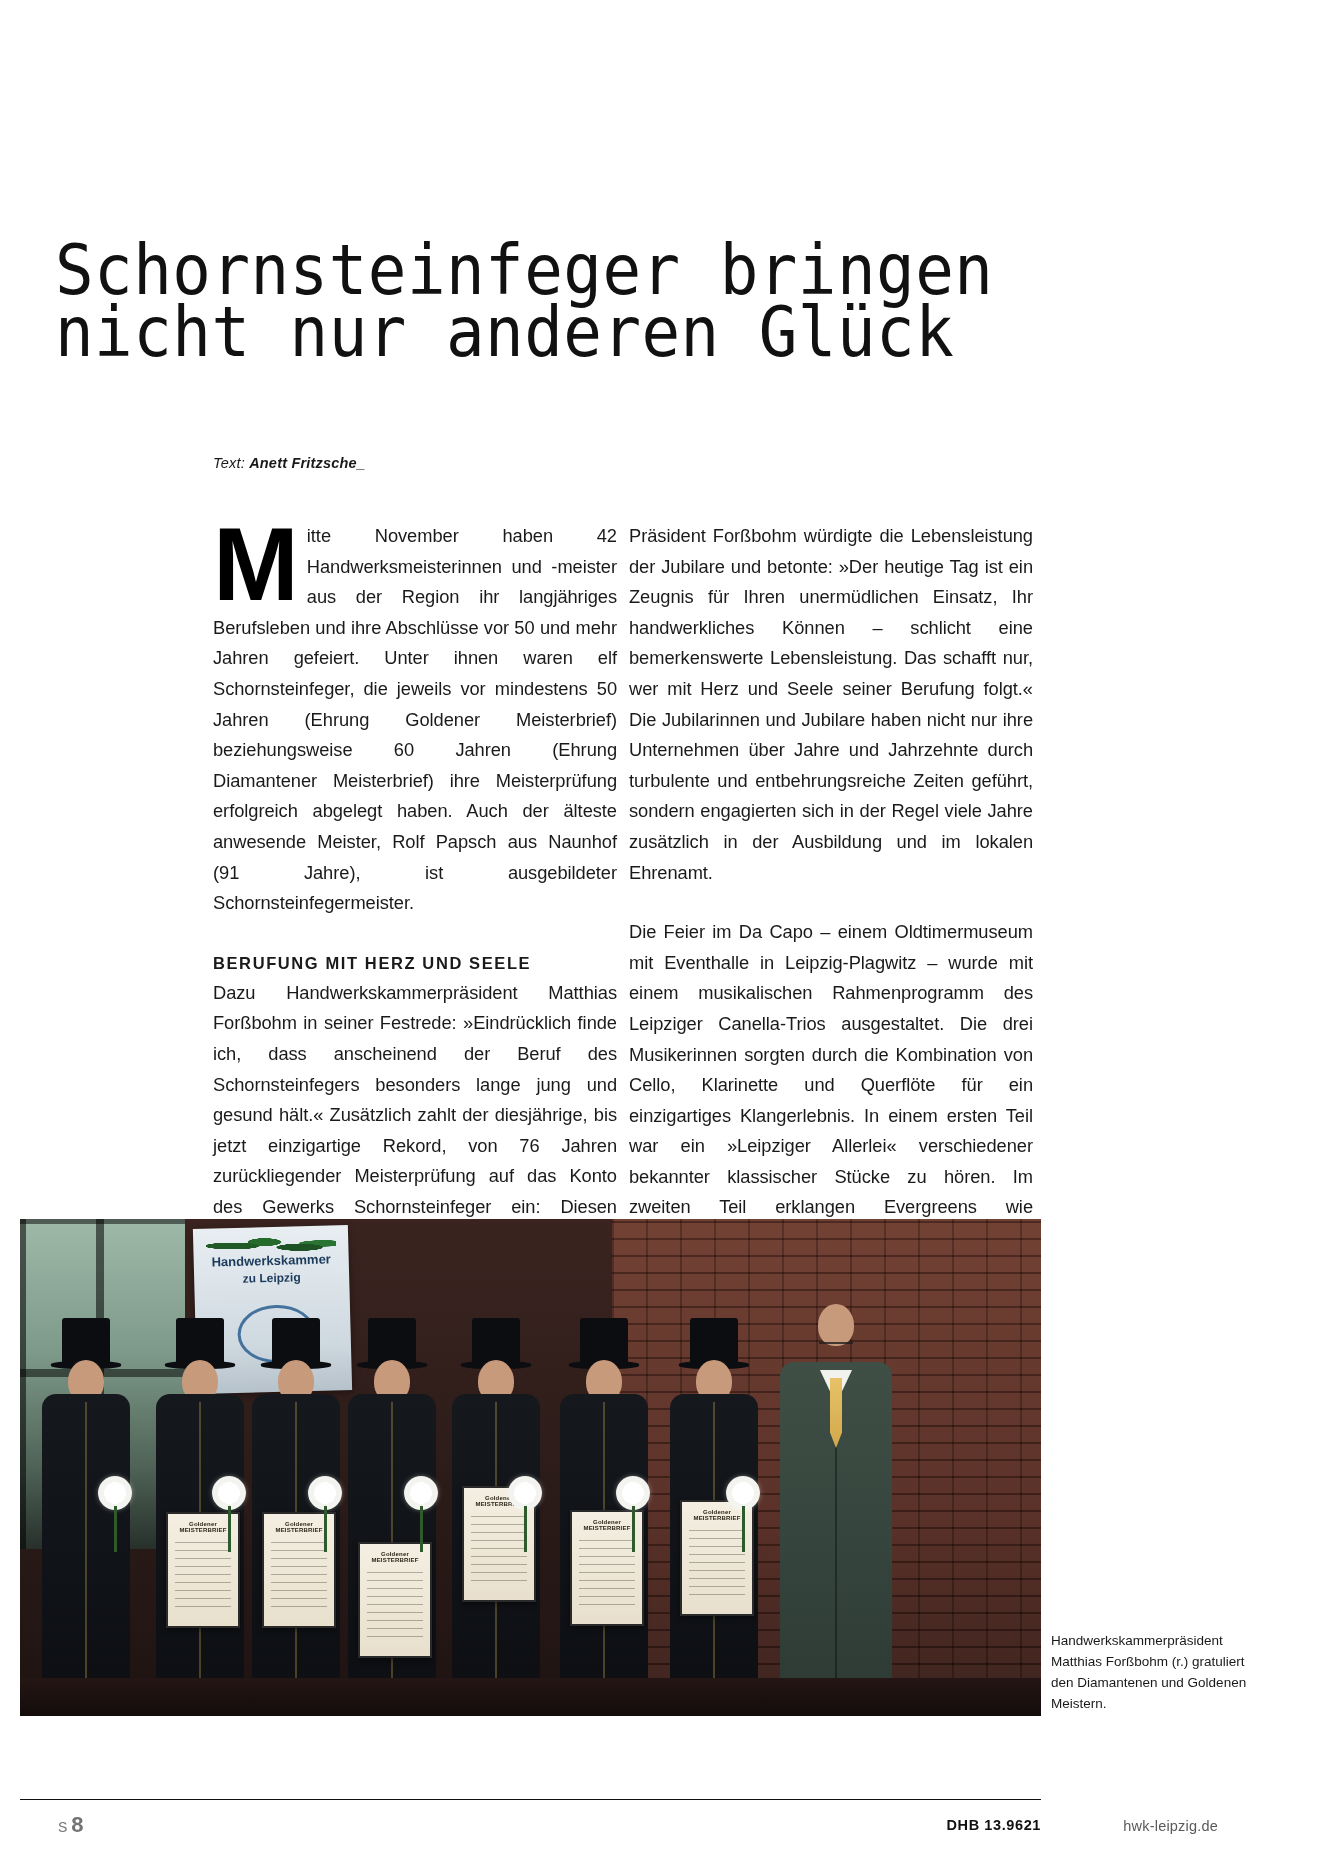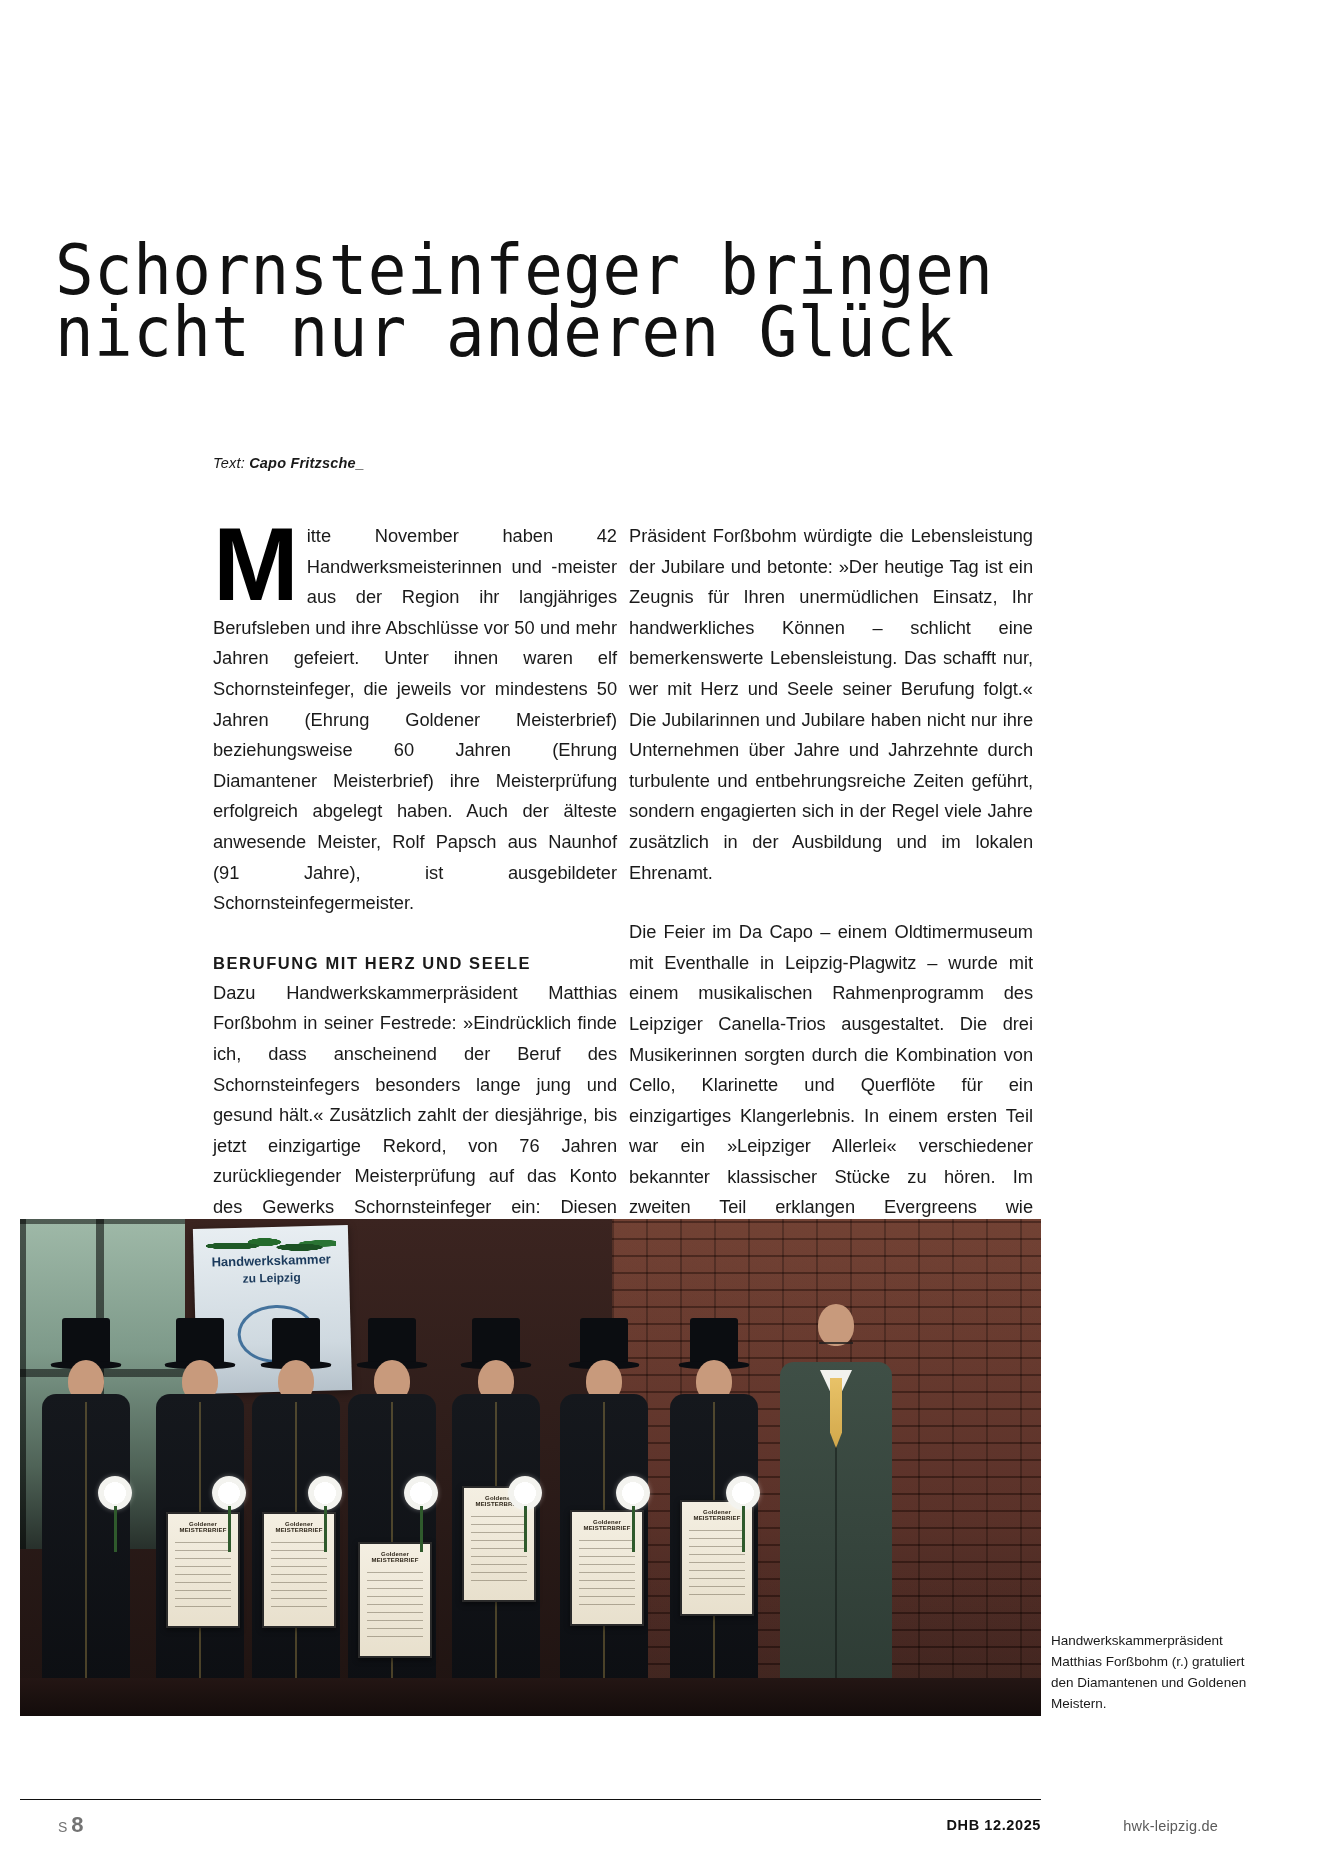--- a/index.html
+++ b/index.html
@@ -299,21 +299,21 @@
 <div class="page">
 
   <h1 class="headline">
     <span class="hl-line">Schornsteinfeger bringen</span>
     <span class="hl-line">nicht nur anderen Glück</span>
   </h1>
 
 
   <div class="byline">
     <span class="by-label">Text:</span>
-    <span class="by-author">Capo Fritzsche_</span>
+    <span class="by-author">Anett Fritzsche_</span>
   </div>
 
   <div class="col col-left">
     <p><span class="dropcap">M</span><span>itte November haben 42 Handwerksmeisterinnen und -meister aus der Region ihr langjähriges Berufsleben und ihre Abschlüsse vor 50 und mehr Jahren gefeiert. Unter ihnen waren elf Schornsteinfeger, die jeweils vor mindestens 50 Jahren (Ehrung Goldener Meisterbrief) beziehungsweise 60 Jahren (Ehrung Diamantener Meisterbrief) ihre Meisterprüfung erfolgreich abgelegt haben. Auch der älteste anwesende Meister, Rolf Papsch aus Naunhof (91 Jahre), ist ausgebildeter Schornsteinfegermeister.</span></p>
     <div class="subhead">BERUFUNG MIT HERZ UND SEELE</div>
     <p>Dazu Handwerkskammerpräsident Matthias Forßbohm in seiner Festrede: »Eindrücklich finde ich, dass anscheinend der Beruf des Schornsteinfegers besonders lange jung und gesund hält.« Zusätzlich zahlt der diesjährige, bis jetzt einzigartige Rekord, von 76 Jahren zurückliegender Meisterprüfung auf das Konto des Gewerks Schornsteinfeger ein: Diesen Rekord hält der 99-jährige Fred Müller aus Markkleeberg.</p>
   </div>
 
   <div class="col col-right">
     <p>Präsident Forßbohm würdigte die Lebensleistung der Jubilare und betonte: »Der heutige Tag ist ein Zeugnis für Ihren unermüdlichen Einsatz, Ihr handwerkliches Können – schlicht eine bemerkenswerte Lebensleistung. Das schafft nur, wer mit Herz und Seele seiner Berufung folgt.« Die Jubilarinnen und Jubilare haben nicht nur ihre Unternehmen über Jahre und Jahrzehnte durch turbulente und entbehrungsreiche Zeiten geführt, sondern engagierten sich in der Regel viele Jahre zusätzlich in der Ausbildung und im lokalen Ehrenamt.</p>
@@ -417,16 +417,16 @@
       <div class="floor"></div>
     </div>
   </div>
 
   <div class="caption">Handwerkskammerpräsident Matthias Forßbohm (r.) gratuliert den Diamantenen und Goldenen Meistern.</div>
 
   <div class="footer-rule"></div>
   <div class="folio">
     <span class="folio-s">S</span><span class="folio-num">8</span>
   </div>
-  <div class="footer-right">DHB 12.2025</div>
+  <div class="footer-right">DHB 13.9621</div>
   <div class="footer-url">hwk-leipzig.de</div>
 
 </div>
 
 </body></html>

